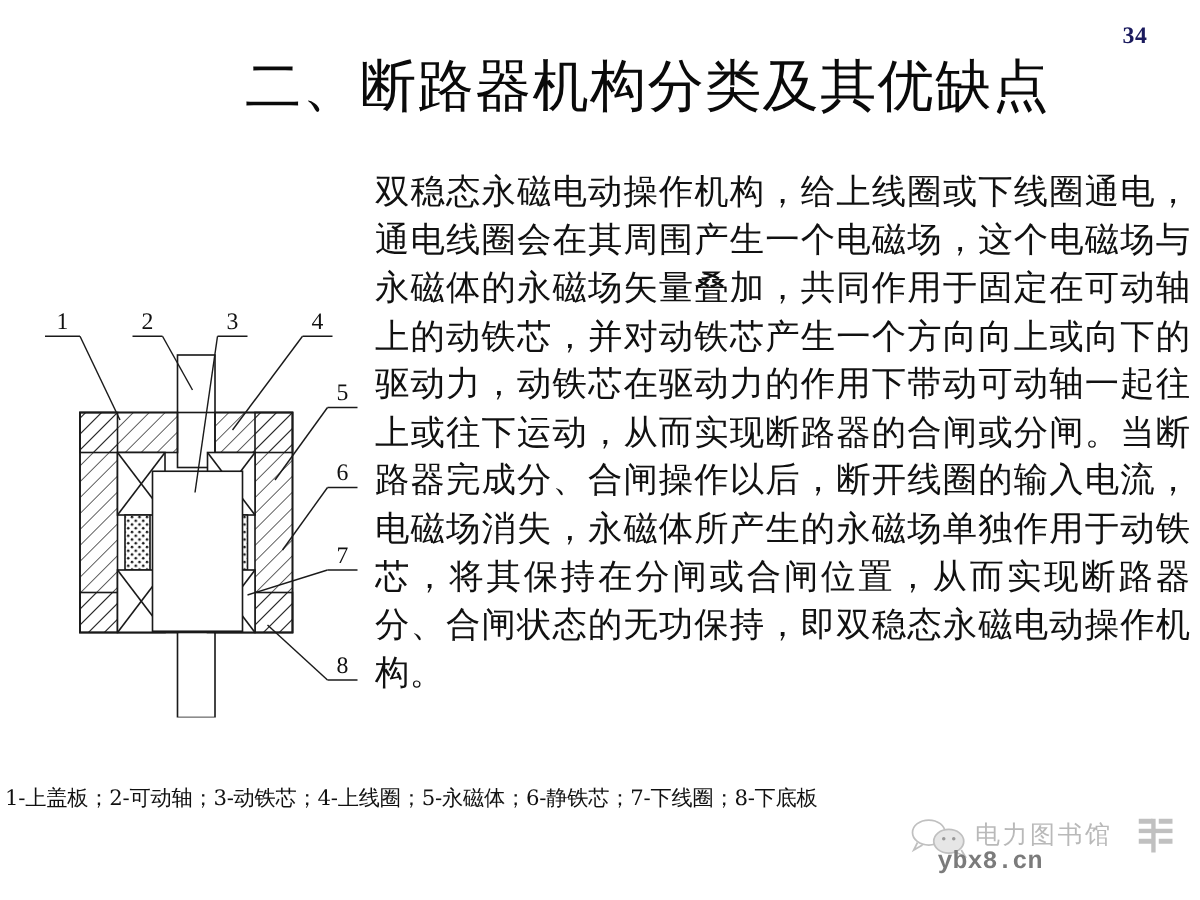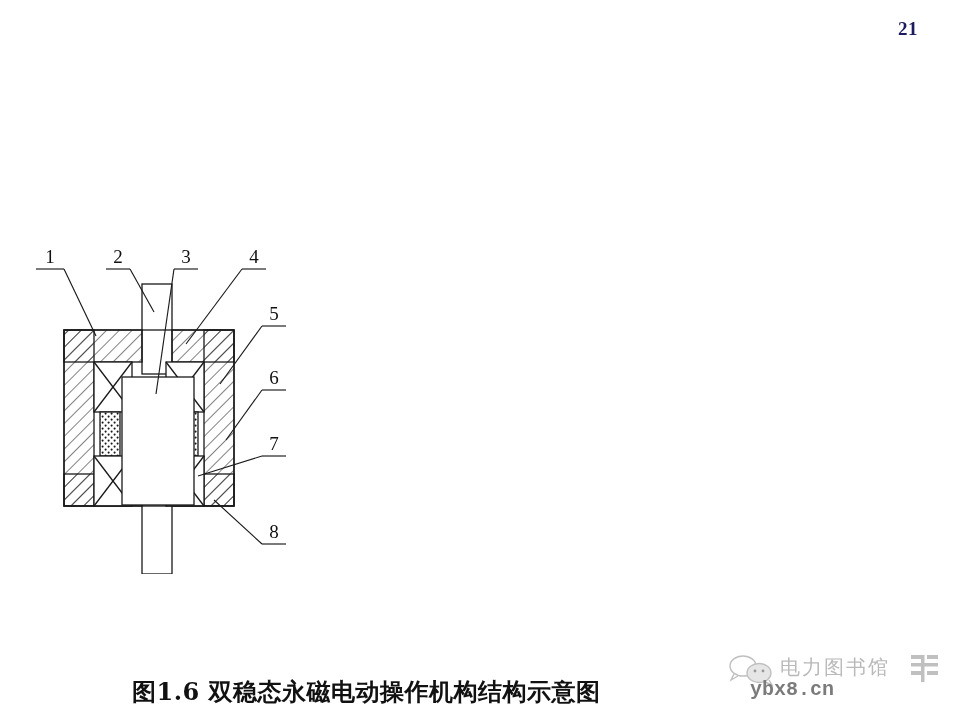--- a/index.html
+++ b/index.html
@@ -137,23 +137,25 @@
     top: 2px;
     width: 30px;
     height: 30px;
   }
 </style>
 </head>
 <body>
 
 <div class="page">
 
-  <div class="page-number">21</div>
-
-
+  <div class="page-number">34</div>
+
+  <div class="title">二、断路器机构分类及其优缺点</div>
+
+  <div class="body-text">双稳态永磁电动操作机构，给上线圈或下线圈通电，通电线圈会在其周围产生一个电磁场，这个电磁场与永磁体的永磁场矢量叠加，共同作用于固定在可动轴上的动铁芯，并对动铁芯产生一个方向向上或向下的驱动力，动铁芯在驱动力的作用下带动可动轴一起往上或往下运动，从而实现断路器的合闸或分闸。当断路器完成分、合闸操作以后，断开线圈的输入电流，电磁场消失，永磁体所产生的永磁场单独作用于动铁芯，将其保持在分闸或合闸位置，从而实现断路器分、合闸状态的无功保持，即双稳态永磁电动操作机构。</div>
 
   <div class="diagram">
     <svg width="300" height="330" viewBox="0 0 300 330" xmlns="http://www.w3.org/2000/svg">
       <defs>
 
         <pattern id="hatch" width="9" height="9" patternTransform="rotate(45)" patternUnits="userSpaceOnUse">
           <line x1="0" y1="0" x2="0" y2="9" stroke="#1a1a1a" stroke-width="1.1"></line>
         </pattern>
 
         <pattern id="magnet" width="6" height="6" patternUnits="userSpaceOnUse">
@@ -241,22 +243,22 @@
         <text x="172" y="19">3</text>
         <text x="240" y="19">4</text>
         <text x="260" y="76">5</text>
         <text x="260" y="140">6</text>
         <text x="260" y="206">7</text>
         <text x="260" y="294">8</text>
       </g>
     </svg>
   </div>
 
-
-  <div class="caption">图1.6  双稳态永磁电动操作机构结构示意图</div>
+  <div class="legend">1-上盖板；2-可动轴；3-动铁芯；4-上线圈；5-永磁体；6-静铁芯；7-下线圈；8-下底板</div>
+
 
   <div class="watermark">
     <svg class="wm-icon" viewBox="0 0 52 36">
       <g fill="none" stroke="#9a9a9a" stroke-width="1.4">
         <ellipse cx="17" cy="14" rx="13" ry="10"></ellipse>
         <path d="M8 22 L5 28 L12 24"></path>
         <ellipse cx="33" cy="21" rx="12" ry="9.5" fill="#d8d8d8" stroke="#9a9a9a"></ellipse>
         <path d="M43 28 L46 33 L39 30"></path>
       </g>
       <circle cx="29" cy="19" r="1.4" fill="#5a5a5a"></circle>

